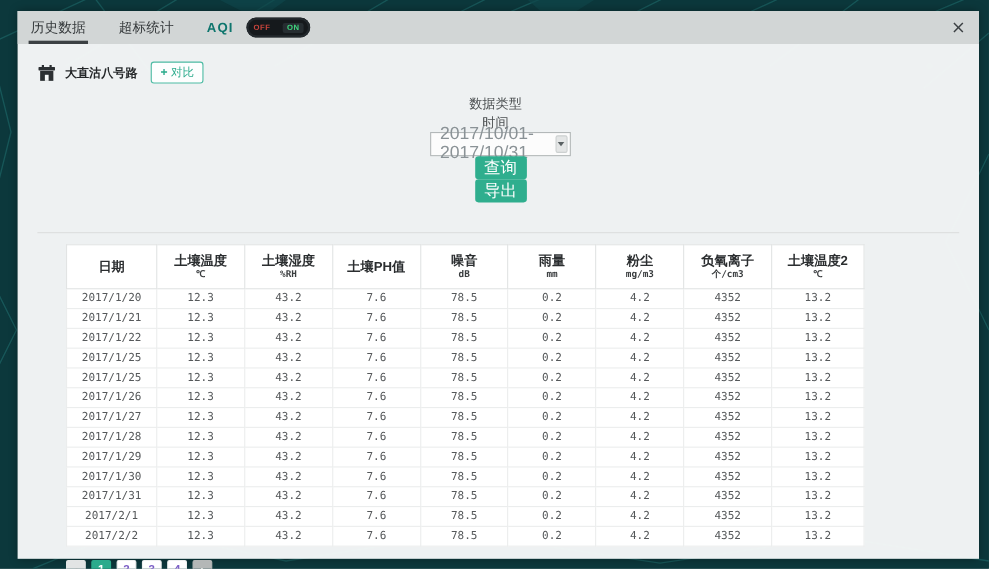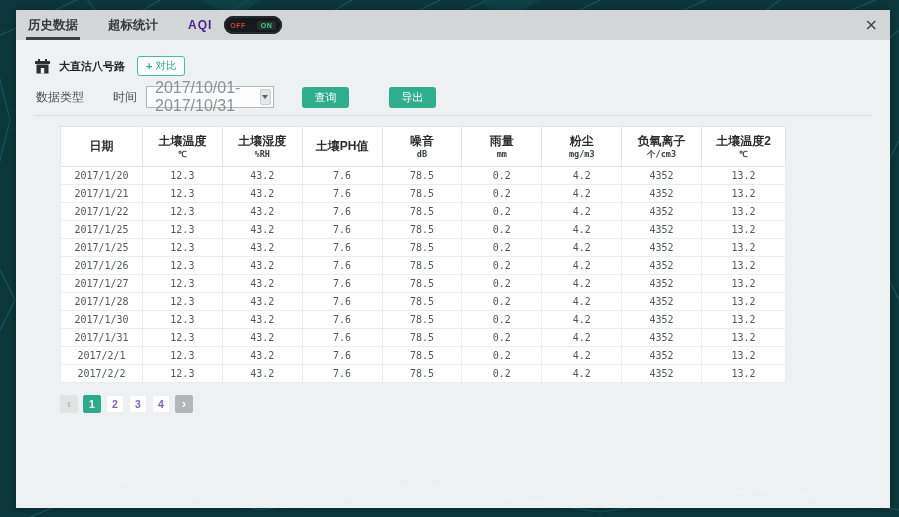--- a/index.html
+++ b/index.html
@@ -18,28 +18,28 @@
     box-shadow:0 0 8px rgba(0,0,0,.35);
   }
 
   
   .topbar {
     height:30px; background:#d2d6d6;
     display:flex; align-items:center; padding:0 12px; position:relative;
   }
   .top-tab {
     height:30px; display:flex; align-items:center;
-    font-size:12.5px; font-weight:bold; color:#35393b;
+    font-size:12.5px; font-weight:normal; color:#35393b;
     margin-right:30px; position:relative; cursor:pointer;
   }
   .top-tab.active::after {
     content:""; position:absolute; left:-2px; right:-2px; bottom:0;
     height:3px; background:#3b4043;
   }
-  .aqi-label { font-size:12px; font-weight:bold; letter-spacing:1px; color:#4c1d95; margin-right:12px; }
+  .aqi-label { font-size:12px; font-weight:bold; letter-spacing:1px; color:#0f766e; margin-right:12px; }
   .toggle {
     width:58px; height:18px; background:#15191c; border-radius:9px;
     display:flex; align-items:center; justify-content:space-between;
     padding:0 6px; box-shadow:inset 0 0 0 2px #23292d; cursor:pointer;
   }
   .toggle .off { font-size:7px; font-weight:bold; color:#c8443c; letter-spacing:.5px; }
   .toggle .on  { font-size:7px; font-weight:bold; color:#3fd67e; letter-spacing:.5px;
                  background:#262d31; border-radius:2px; padding:1px 4px; }
   .close-btn {
     position:absolute; right:12px; top:50%; transform:translateY(-50%);
@@ -53,39 +53,39 @@
   .station-row { display:flex; align-items:center; margin:6px 0 10px 2px; }
   .station-icon { margin-right:8px; display:flex; }
   .station-name { font-size:11px; font-weight:bold; color:#232628; margin-right:12px; }
   .compare-btn {
     border:1px solid #4cbba3; color:#2bab8c; background:#fdfefe;
     font-size:10.5px; padding:2px 8px; border-radius:3px; cursor:pointer;
     display:flex; align-items:center; gap:3px;
   }
   .compare-btn .plus { font-size:11px; font-weight:bold; }
 
-  .filter-row { display:flex; align-items:center; margin:4px 0 8px 4px; font-size:12px; color:#4c5052; }
+  .filter-row { display:flex; align-items:center; margin:4px 0 28px 4px; font-size:12px; color:#4c5052;flex-direction:column; }
   .filter-label { margin-right:9px; }
   .select {
     height:22px; border:1px solid #b3b8b9; background:#fff;
     display:flex; align-items:center; justify-content:space-between;
     font-size:11.5px; color:#333; padding-left:8px; cursor:pointer;
   }
   .select .arrow-box {
     width:17px; height:16px; margin-right:2px; border:1px solid #ccd0d0;
     background:#e4e6e6; border-radius:2px;
     display:flex; align-items:center; justify-content:center;
   }
   .select.data-type { width:97px; }
   .select.date-range { width:128px; color:#8a9296; background:#fcfcfc; font-size:16px; }
   .chev { width:0; height:0; border-left:3.5px solid transparent; border-right:3.5px solid transparent; border-top:4.5px solid #5a6163; }
   .gap-20 { width:20px; } .gap-28 { width:28px; } .gap-40 { width:40px; }
   .action-btn {
     width:47px; height:21px; background:#2fae8e; color:#fff; border:none;
-    font-size:11px; border-radius:3px; cursor:pointer; line-height:21px; text-align:center;
+    font-size:15px; border-radius:3px; cursor:pointer; line-height:21px; text-align:center;
     font-family:inherit;
   }
 
   .view-tabs { display:flex; gap:16px; margin:2px 0 0 2px; font-size:11.5px; color:#5a5d5f; position:relative; }
   .view-tab { padding-bottom:6px; cursor:pointer; border-bottom:2px solid transparent; }
   .view-tab.active { color:#222; font-weight:bold; border-bottom:2px solid #3b4043; }
   .tabs-rule { border:none; border-top:1px solid #dcdede; margin:-1px 2px 0 2px; }
 
   
   .table-wrap { margin:10px 0 0 28px; width:726px; }
@@ -288,20 +288,31 @@
               <td>12.3</td>
               <td>43.2</td>
               <td>7.6</td>
               <td>78.5</td>
               <td>0.2</td>
               <td>4.2</td>
               <td>4352</td>
               <td>13.2</td>
             </tr>
             <tr>
+              <td>2017/1/29</td>
+              <td>12.3</td>
+              <td>43.2</td>
+              <td>7.6</td>
+              <td>78.5</td>
+              <td>0.2</td>
+              <td>4.2</td>
+              <td>4352</td>
+              <td>13.2</td>
+            </tr>
+            <tr>
               <td>2017/1/30</td>
               <td>12.3</td>
               <td>43.2</td>
               <td>7.6</td>
               <td>78.5</td>
               <td>0.2</td>
               <td>4.2</td>
               <td>4352</td>
               <td>13.2</td>
             </tr>

